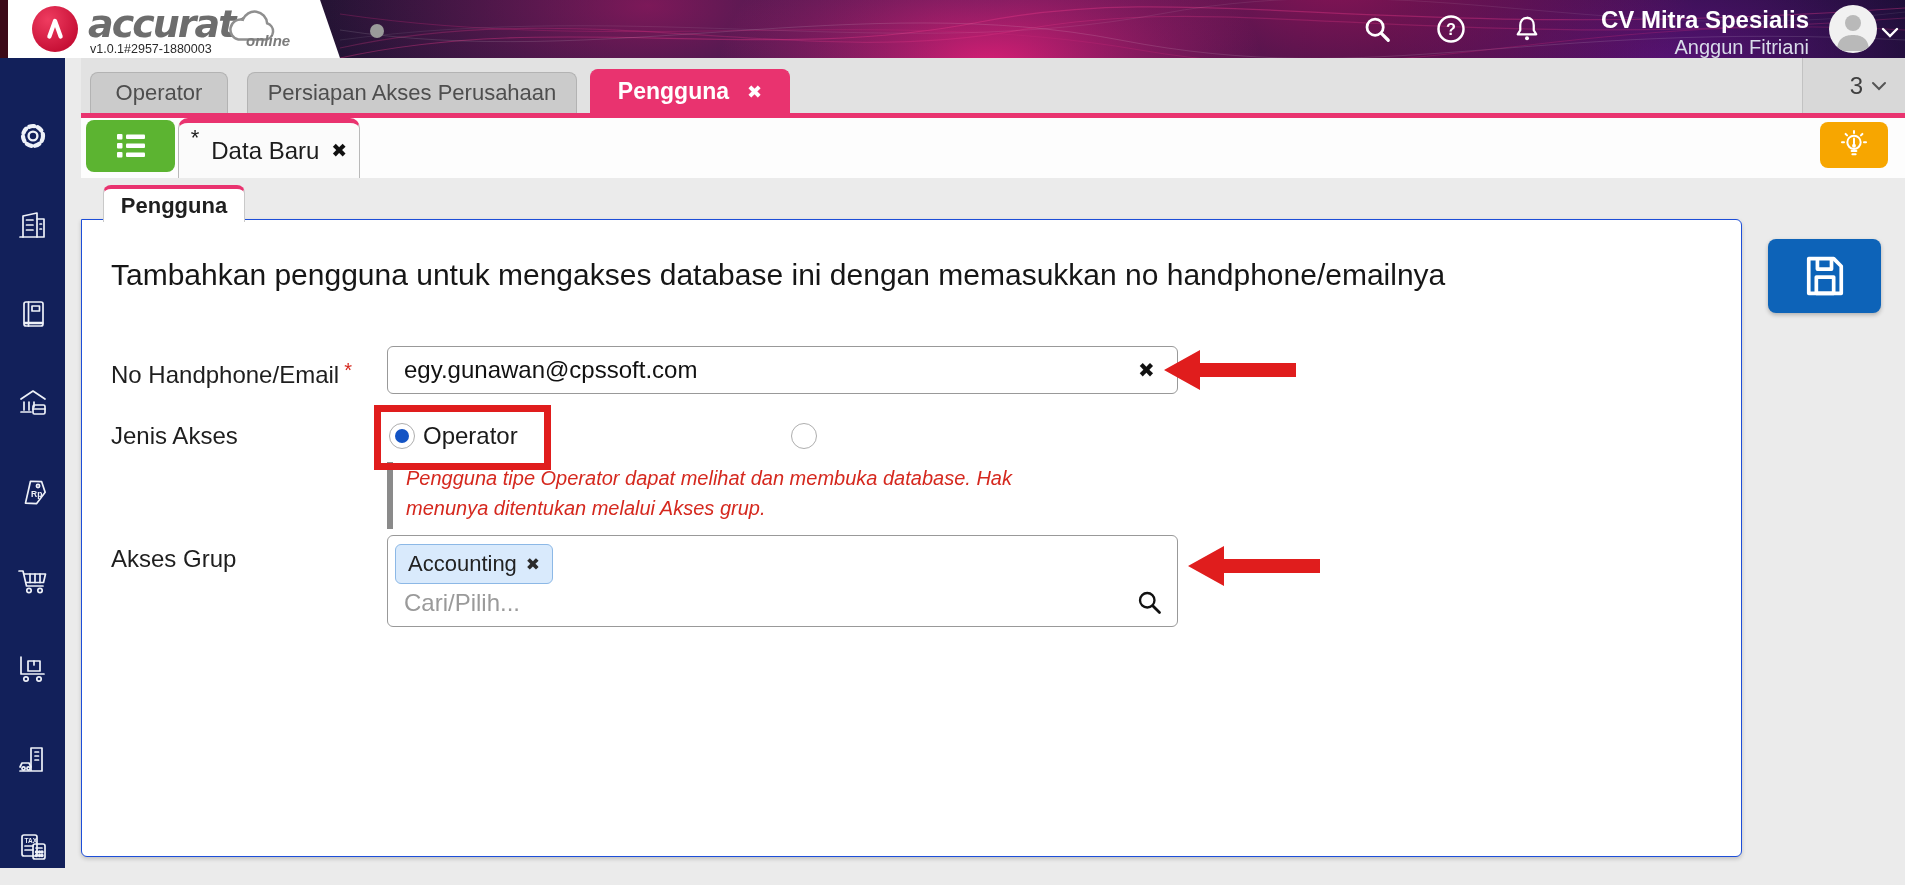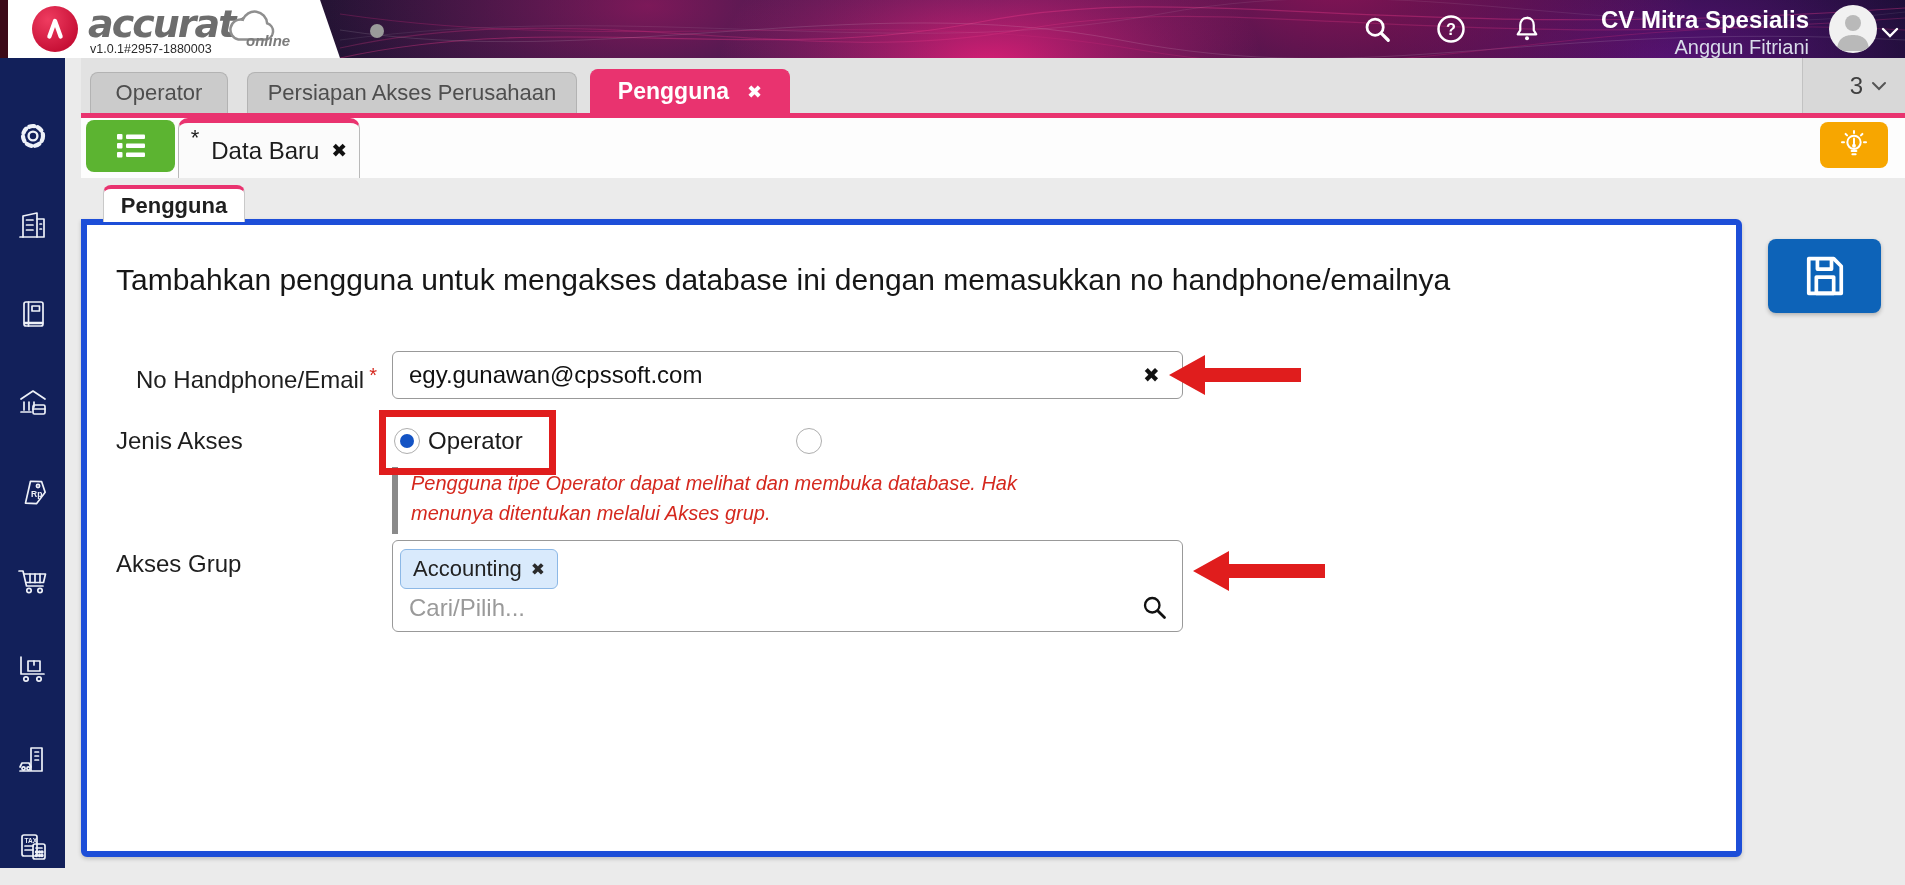--- a/index.html
+++ b/index.html
@@ -70,21 +70,21 @@
   .doc-close { font-size:19px; font-weight:700; color:#111; cursor:pointer; }
   .bulb-btn { position:absolute; right:17px; top:4px; width:68px; height:46px; border:none; border-radius:8px;
     background:var(--orange,#f7a600); cursor:pointer; display:flex; align-items:center; justify-content:center; }
 
   
   .inner-tab { position:absolute; left:103px; top:185px; width:142px; height:37px; background:#fff;
     border:1px solid #c9c9c9; border-bottom:none; border-top:4px solid var(--accent-pink,#e9336f);
     border-radius:8px 8px 0 0; display:flex; align-items:center; justify-content:center;
     font-size:22px; font-weight:600; color:#1f1f1f; cursor:pointer; z-index:3; }
   .panel { position:absolute; left:81px; top:219px; width:1661px; height:638px; background:#fff;
-    border:6px solid #1d4ed8; border-radius:0 6px 6px 6px; box-shadow:0 2px 4px rgba(0,0,0,.18); z-index:2; }
+    border:1px solid #1d4ed8; border-radius:0 6px 6px 6px; box-shadow:0 2px 4px rgba(0,0,0,.18); z-index:2; }
   .panel-heading { position:absolute; left:29px; top:38px; font-size:30px; font-weight:300; color:#161616; white-space:nowrap; }
 
   .f-label { position:absolute; left:29px; height:48px; line-height:48px; font-size:24px; color:#1e1e1e; }
   .req-mark { color:#d5281e; font-size:20px; vertical-align:6px; margin-left:5px; }
 
   .phone-input { position:absolute; left:305px; top:126px; width:791px; height:48px; border:1px solid #999;
     border-radius:6px; font-size:24px; color:#111; padding:0 48px 0 16px; font-family:inherit; }
   .phone-clear { position:absolute; left:1056px; top:138px; font-size:20px; font-weight:700; color:#111; cursor:pointer; }
 
   .red-box { position:absolute; left:292px; top:185px; width:177px; height:65px; border:7px solid var(--annotation-red,#e01d1d); z-index:5; }
@@ -335,21 +335,21 @@
     </button>
   </div>
 
   <div class="inner-tab">
     <span>Pengguna</span>
   </div>
 
   <div class="panel">
     <div class="panel-heading">Tambahkan pengguna untuk mengakses database ini dengan memasukkan no handphone/emailnya</div>
 
-    <div class="f-label" style="top:126px;margin-left:20px;">
+    <div class="f-label" style="top:126px;">
       <span>No Handphone/Email</span><span class="req-mark">*</span>
     </div>
     <input class="phone-input" type="text" value="egy.gunawan@cpssoft.com" style="">
     <span class="phone-clear">✖</span>
     <svg class="annotation-arrow arrow-1" width="132" height="40" viewBox="0 0 132 40">
       <polygon points="0,20 36,0 36,13 132,13 132,27 36,27 36,40" fill="var(--annotation-red,#e01d1d)"></polygon>
     </svg>
 
     <div class="f-label" style="top:192px;">Jenis Akses</div>
     <div class="red-box"></div>

